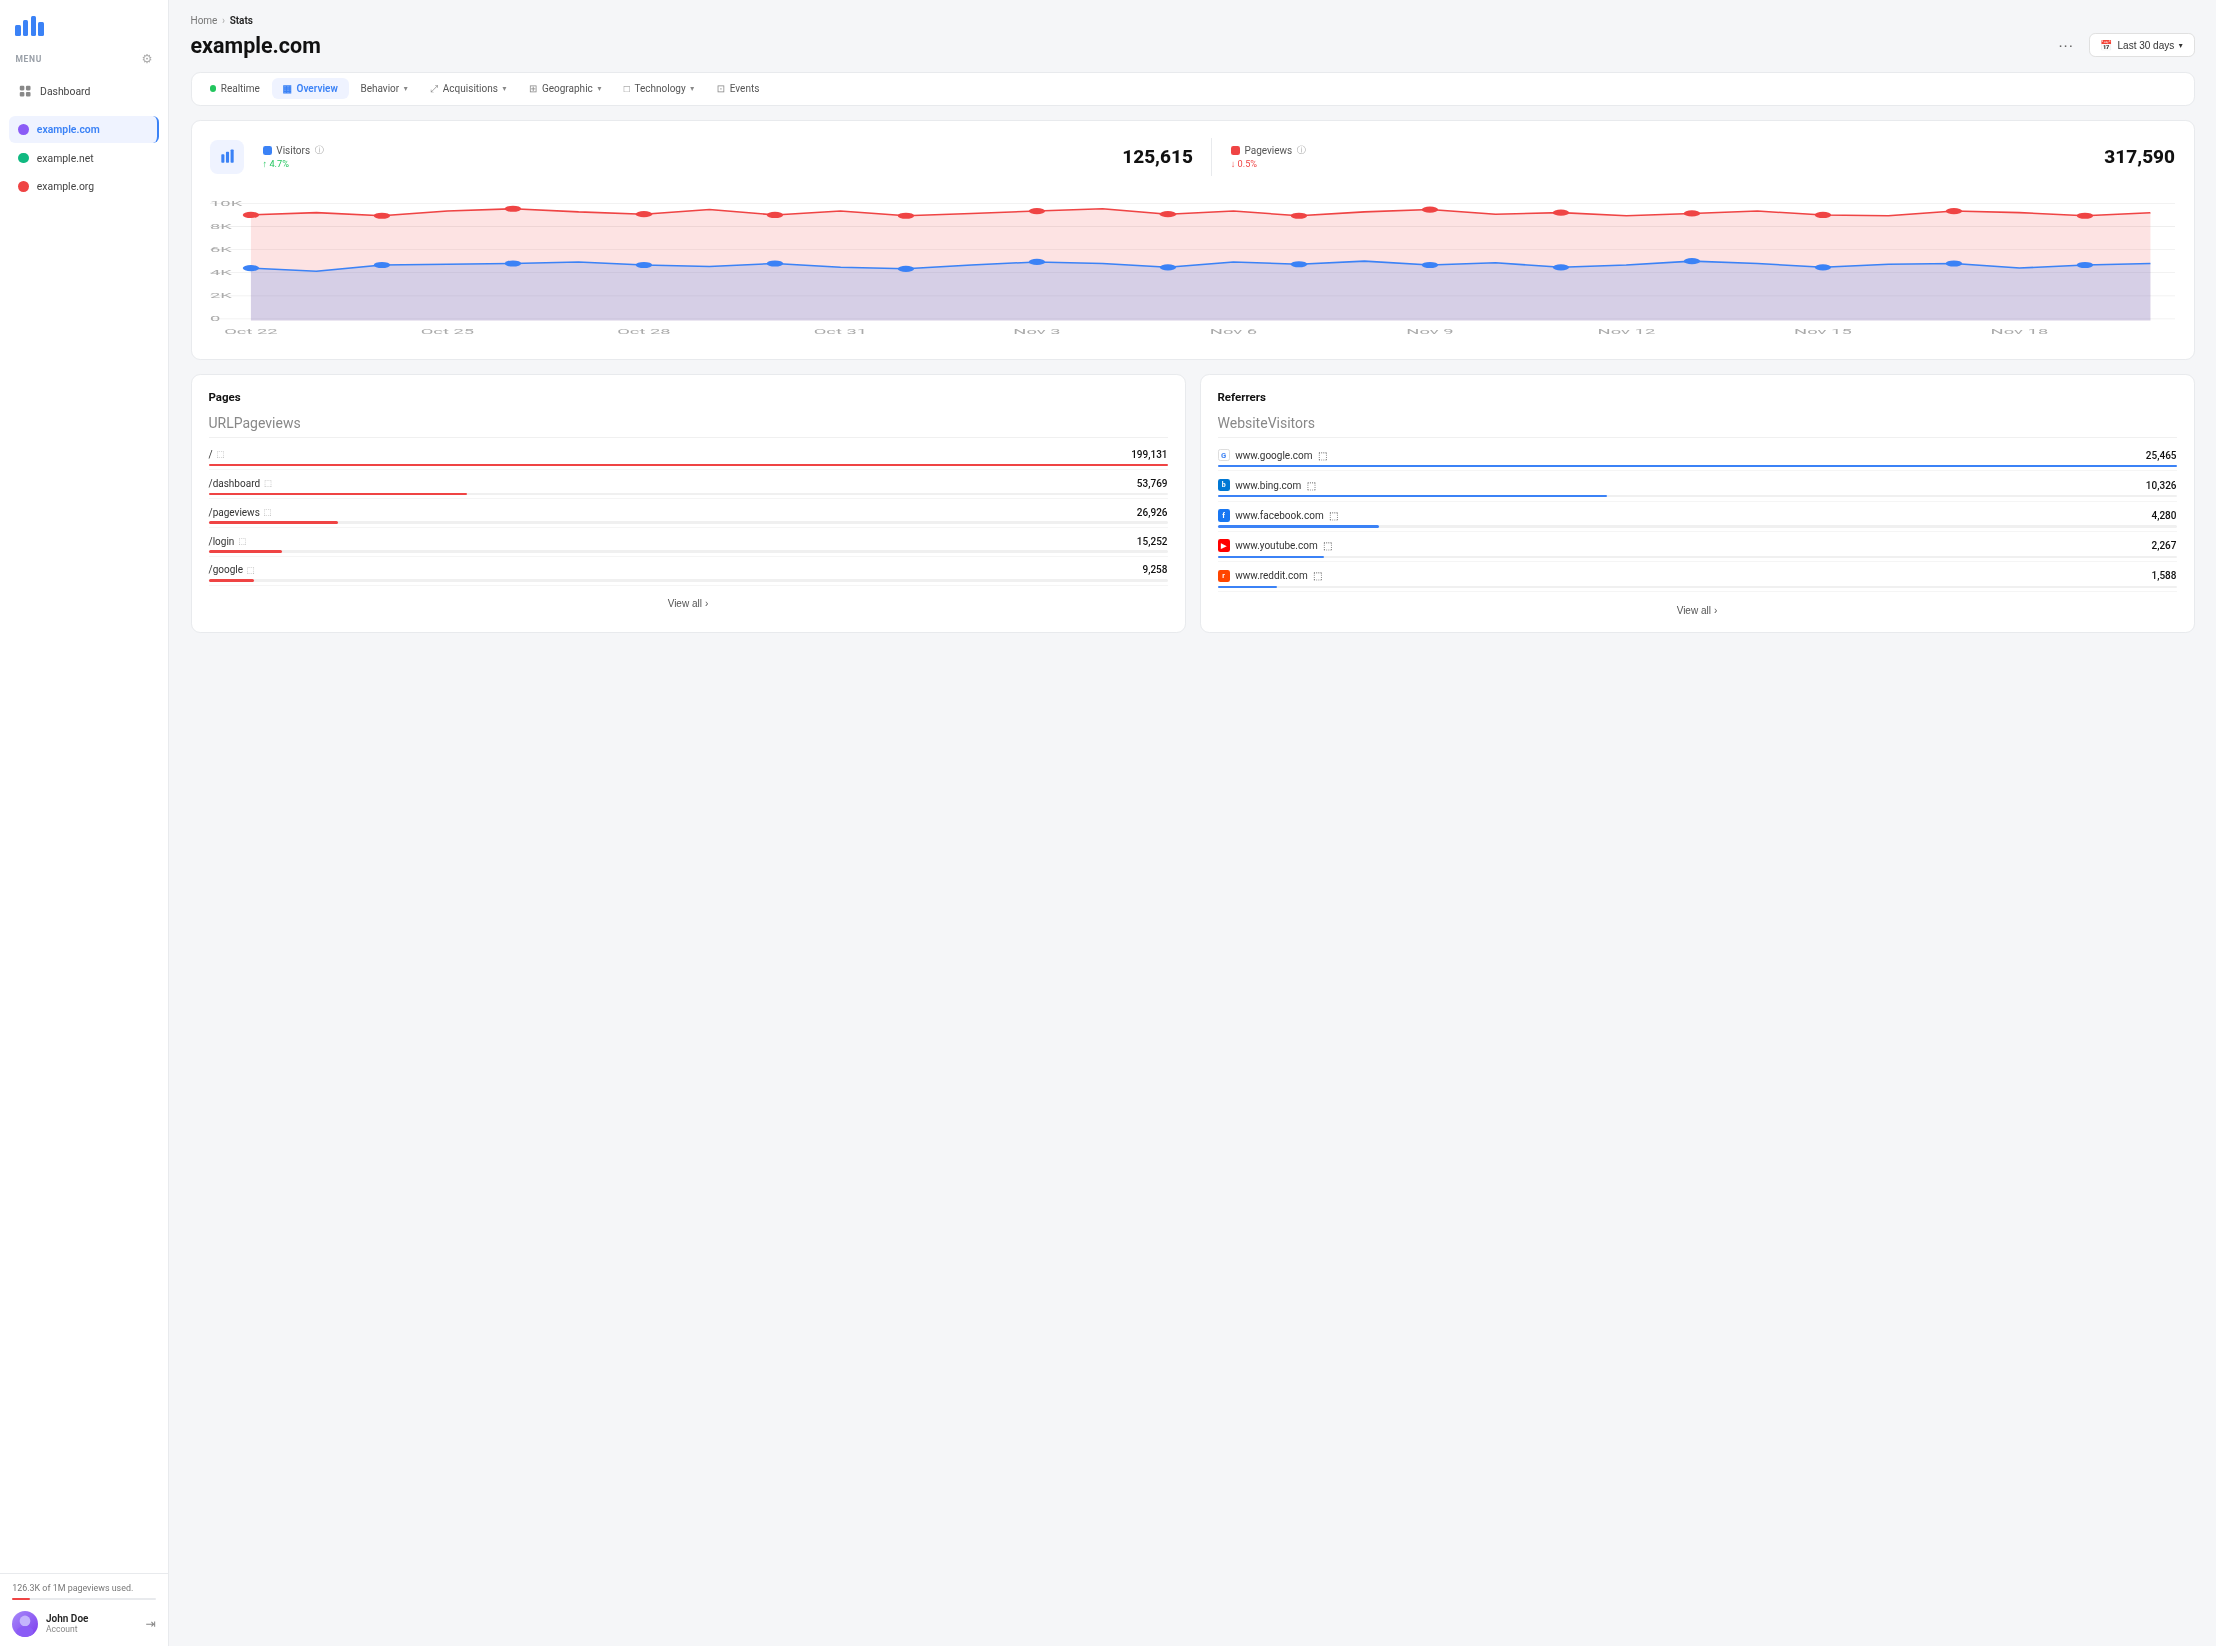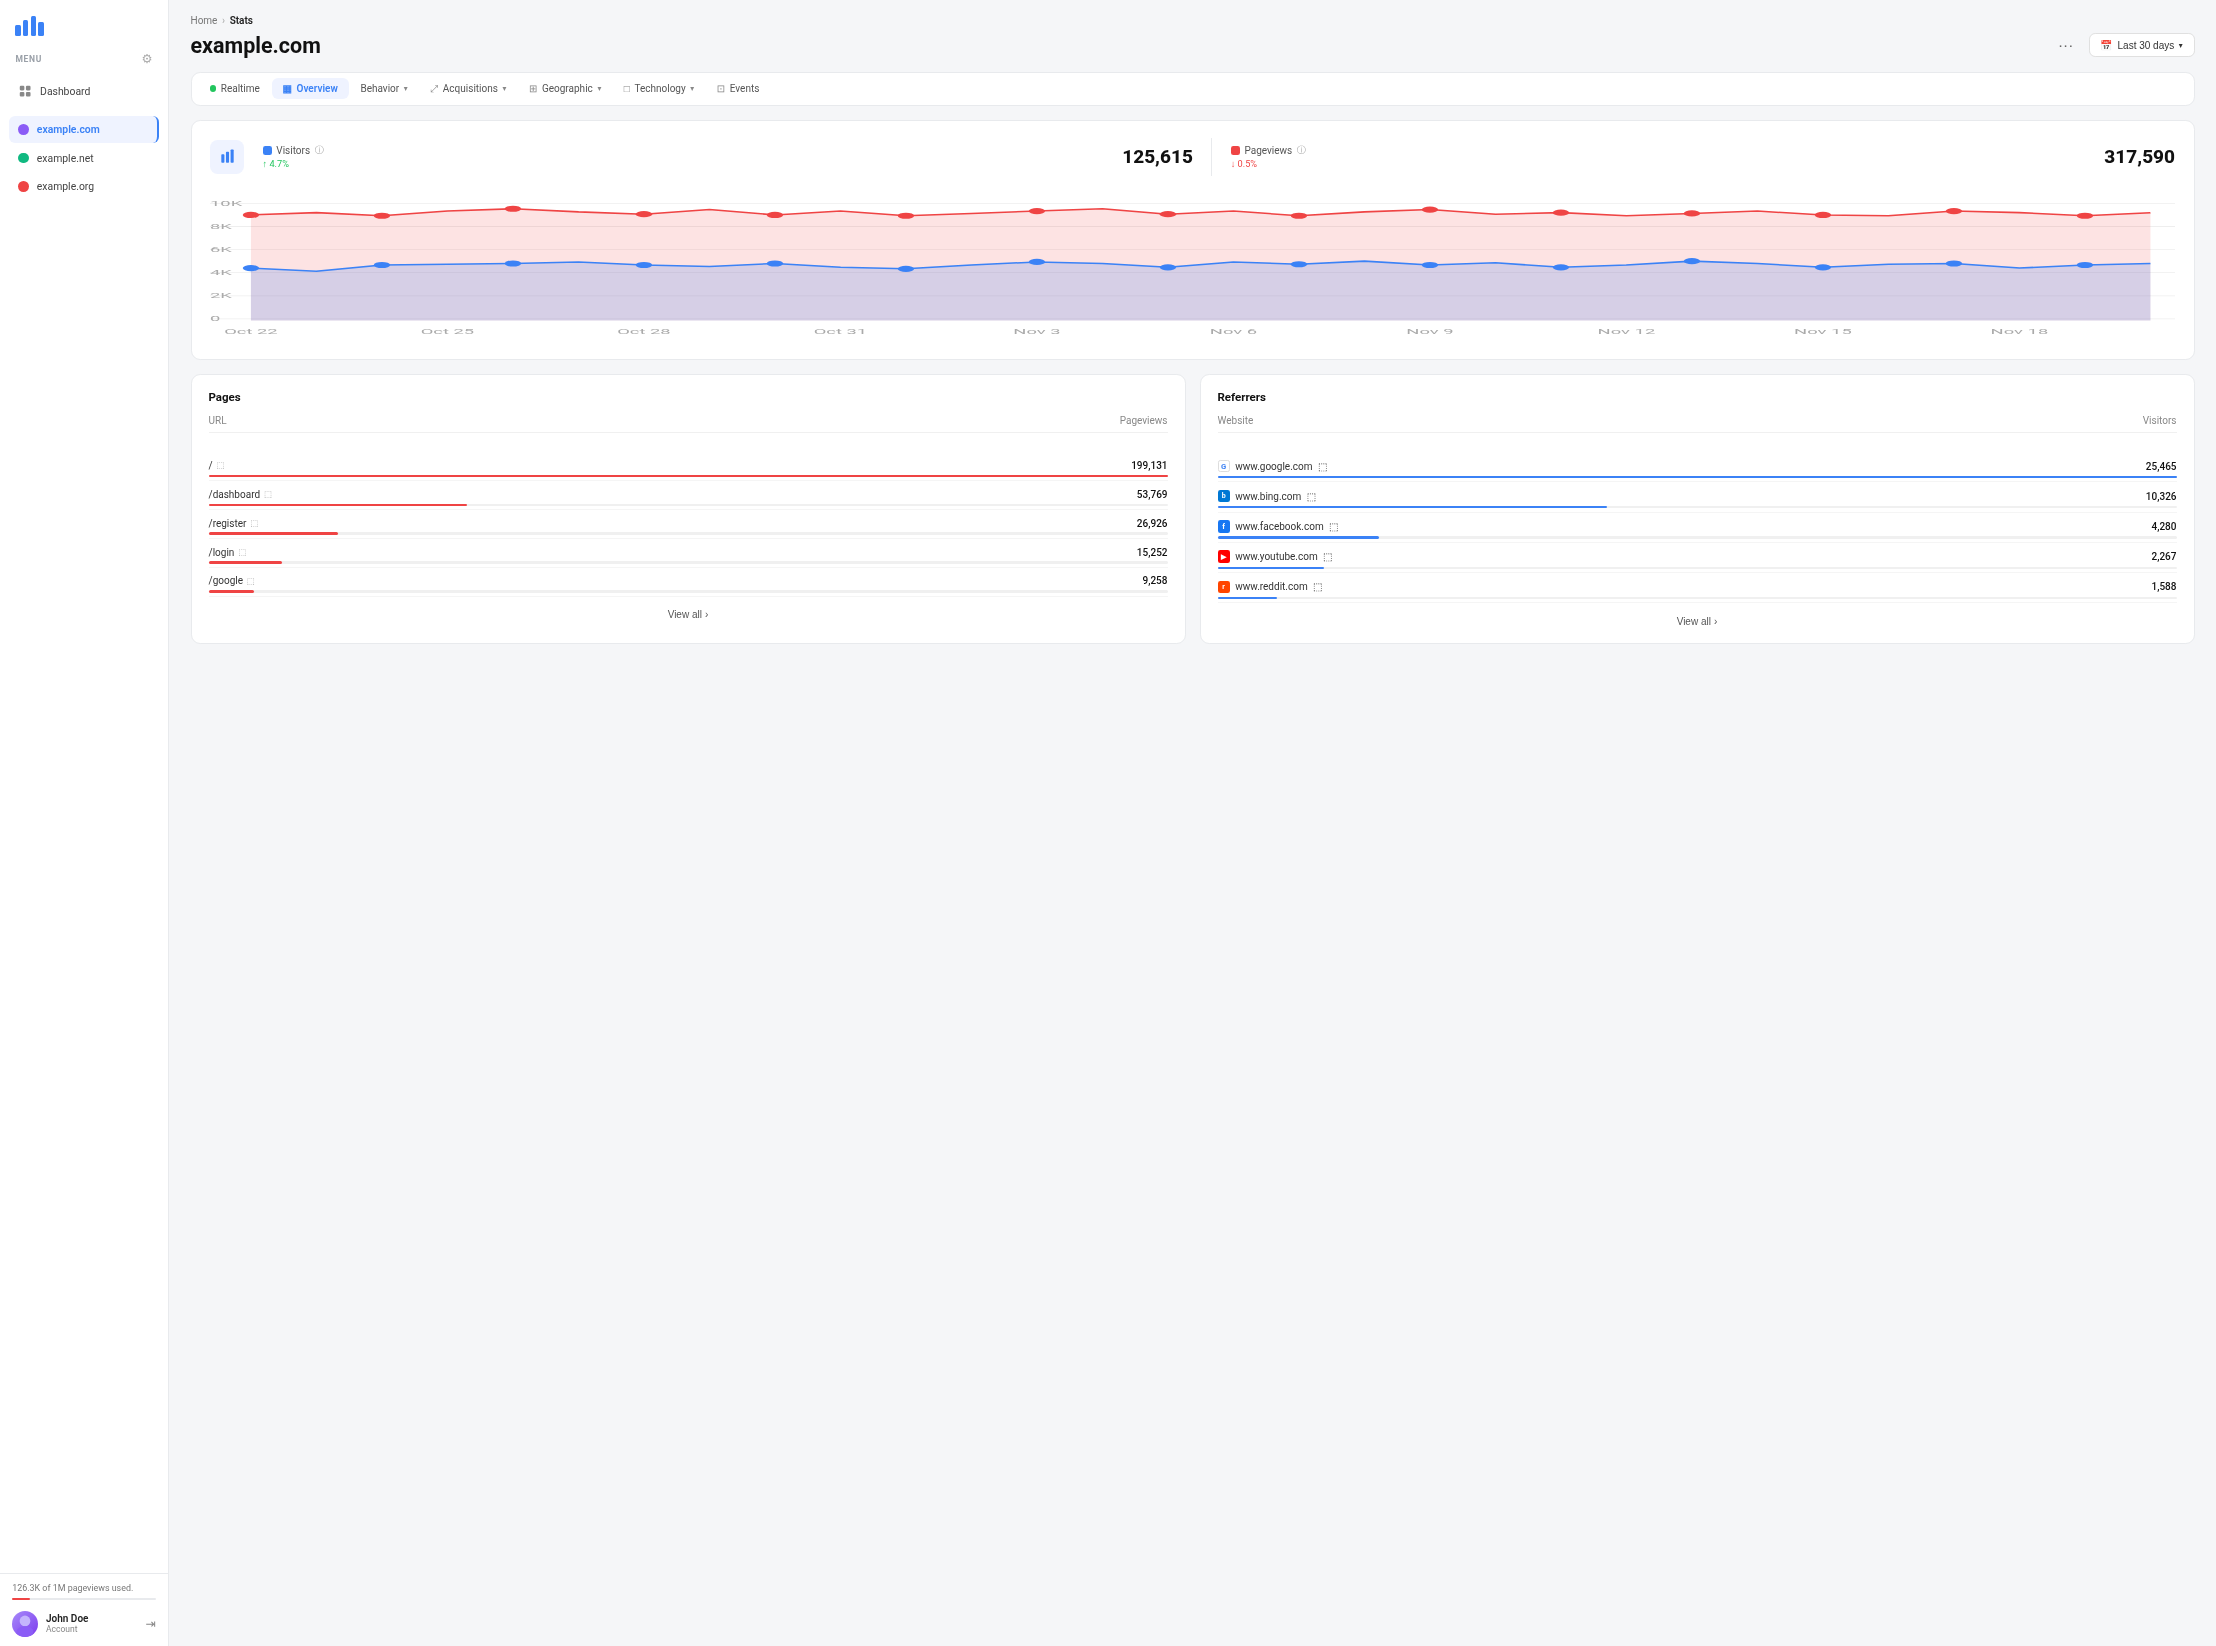--- a/index.html
+++ b/index.html
@@ -180,25 +180,25 @@
     .bottom-grid { display: grid; grid-template-columns: 1fr 1fr; gap: 14px; }
     .data-card {
       background: #fff;
       border: 0.8px solid #e8eaed;
       border-radius: 9.2px;
       padding: 15.4px 17px;
     }
     .data-card-title { font-size: 11.5px; font-weight: 700; color: #111; margin-bottom: 10.8px; }
     .data-table { width: 100%; }
     .data-table-header {
-      display: flex; justify-content: space-between;
-      font-size: 10px; color: #888;
+      display: flex; justify-content: flex-start;
+      font-size: 14px; color: #888;
       padding-bottom: 6.2px;
       border-bottom: 0.8px solid #f0f0f0;
-      margin-bottom: 19px;
+      margin-bottom: 3px;
     }
     .data-row {
       padding: 7.7px 0 3.1px;
       border-bottom: 0.8px solid #f5f5f5;
     }
     .data-row-top { display: flex; align-items: center; justify-content: space-between; margin-bottom: 3.8px; }
     .data-row-url { display: flex; align-items: center; gap: 3.8px; font-size: 10px; color: #333; }
     .data-row-url .ext-icon { font-size: 8.5px; color: #aaa; }
     .data-row-value { font-size: 10px; color: #111; font-weight: 500; }
     .bar-track { height: 2.3px; background: #f0f0f0; border-radius: 1.5px; width: 100%; }
@@ -484,21 +484,21 @@
               <span class="data-row-value">53,769</span>
             </div>
             <div class="bar-track">
               <div class="bar-fill-red" style="width:27%"></div>
             </div>
           </div>
 
           <div class="data-row">
             <div class="data-row-top">
               <div class="data-row-url">
-                <span style="cursor:pointer;">/register</span>
+                <span style="cursor:pointer;">/pageviews</span>
                 <span class="ext-icon">⬚</span>
               </div>
               <span class="data-row-value">26,926</span>
             </div>
             <div class="bar-track">
               <div class="bar-fill-red" style="width:13.5%"></div>
             </div>
           </div>
 
           <div class="data-row">

